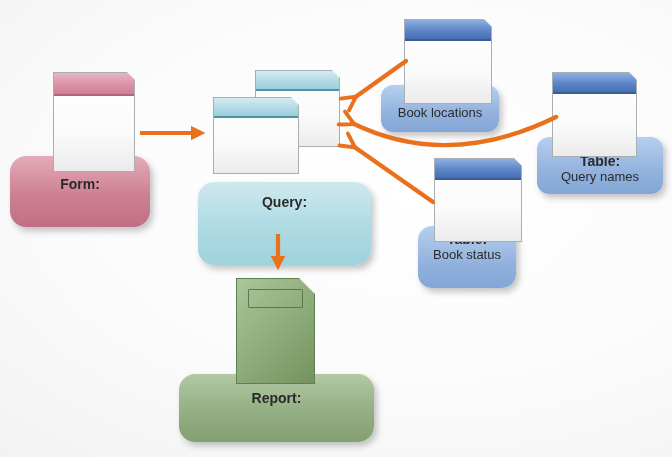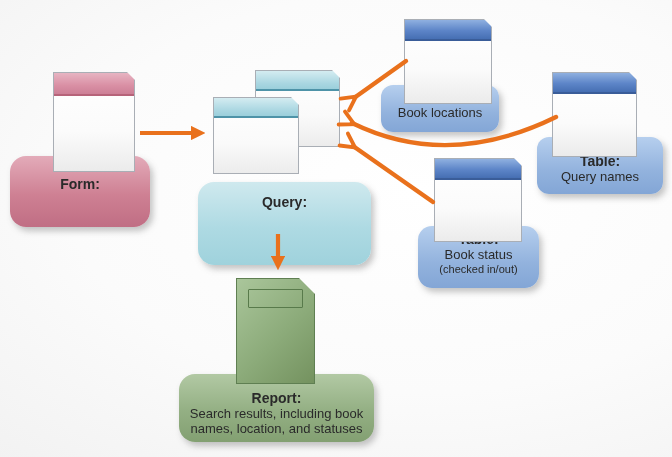--- a/index.html
+++ b/index.html
@@ -33,21 +33,21 @@
     background:linear-gradient(180deg,#cfe9ee 0%, var(--query_fill,#aedae3) 55%, #9fd2dc 100%);
     padding-top:13px;
     margin-left:12px;
   }
   .node-table{
     border-radius:12px;
     background:linear-gradient(180deg,#b6cfee 0%, var(--table_fill,#92b2dd) 60%, #83a6d6 100%);
   }
   .node-locations{left:381px;top:85px;width:118px;height:47px;padding-top:5px;}
   .node-names{left:537px;top:137px;width:126px;height:57px;padding-top:17px;}
-  .node-status{left:418px;top:226px;width:121px;height:62px;padding-top:6px;border-radius:14px;}
+  .node-status{left:418px;top:226px;width:98px;height:62px;padding-top:6px;border-radius:14px;}
   .node-report{
     left:179px;top:374px;width:195px;height:68px;border-radius:16px;
     background:linear-gradient(180deg,#b2c9a4 0%, var(--report_fill,#93af83) 55%, #83a072 100%);
     padding-top:17px;
   }
   
   .window{
     position:absolute;box-sizing:border-box;
     background:linear-gradient(180deg,#ffffff 0%, #fbfbfb 60%, #ebebeb 100%);
     border:1px solid #a9aeb5;
@@ -99,26 +99,24 @@
   </div>
 
   <div class="node node-table node-names">
     <div class="node-title">Table:</div>
     <div class="node-desc">Query names</div>
   </div>
 
   <div class="node node-table node-status">
     <div class="node-title">Table:</div>
     <div class="node-desc">Book status</div>
-    <div class="node-note">(checked in/out)</div>
   </div>
 
   <div class="node node-report">
     <div class="node-title">Report:</div>
-    <div class="node-desc">Search results, including book names, location, and statuses</div>
   </div>
 
   <div class="window win-form">
     <div class="titlebar"></div>
   </div>
 
   <div class="window win-query win-query-back">
     <div class="titlebar"></div>
   </div>
   <div class="window win-query win-query-front">

